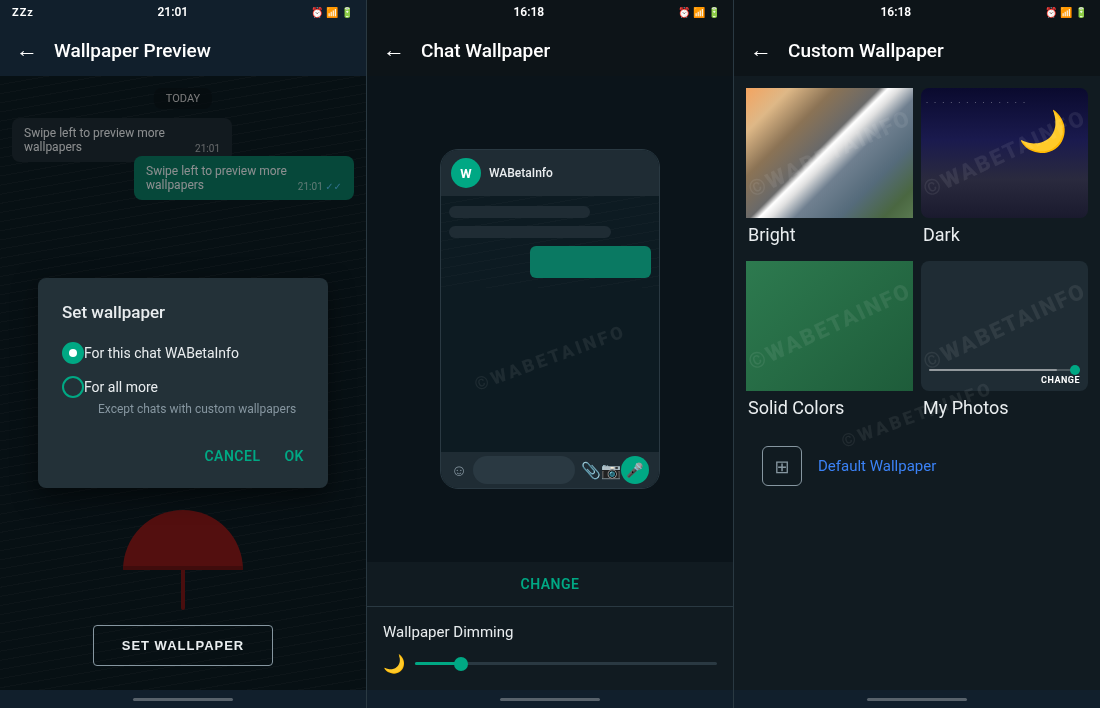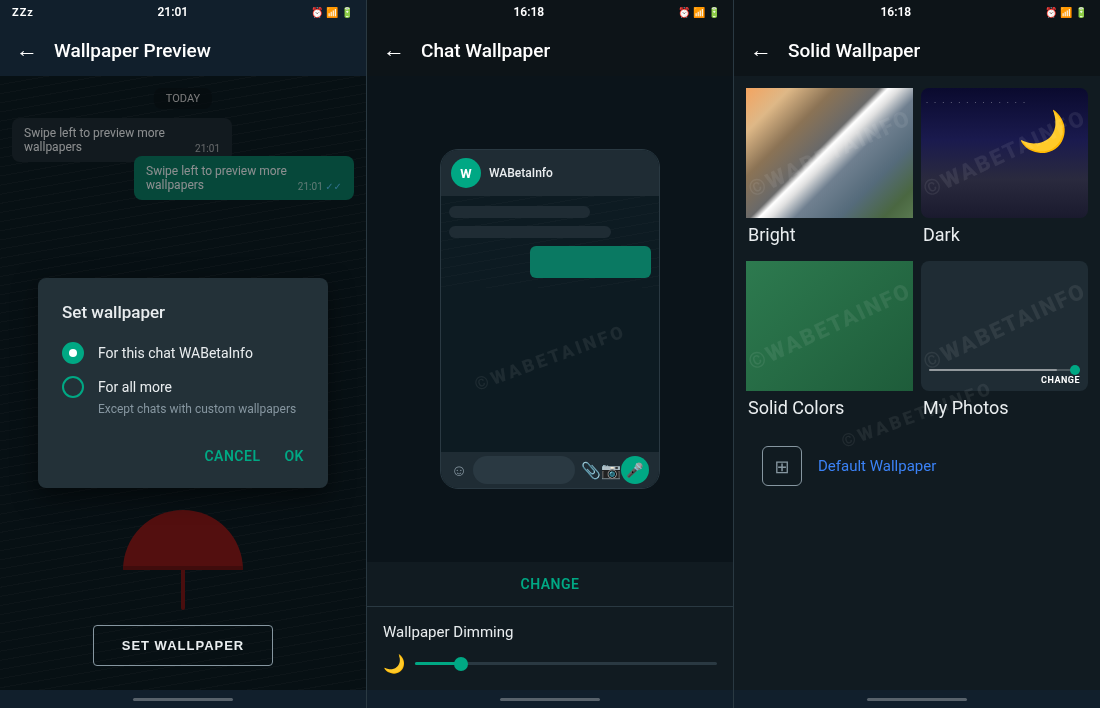--- a/index.html
+++ b/index.html
@@ -191,21 +191,20 @@
     }
     .dialog-title {
       color: #e9edef;
       font-size: 17px;
       font-weight: 500;
       margin-bottom: 20px;
     }
     .radio-option {
       display: flex;
       align-items: center;
-      gap: 14px;
       margin-bottom: 12px;
       cursor: pointer;
     }
     .radio-circle {
       width: 22px;
       height: 22px;
       border-radius: 50%;
       border: 2px solid #00a884;
       display: flex;
       align-items: center;
@@ -709,21 +708,21 @@
 </div>
 
 <div class="panel panel-3">
   <div class="status-bar">
     <span style="font-size:11px;"></span>
     <span class="time">16:18</span>
     <span class="status-icons">⏰ 📶 🔋</span>
   </div>
   <div class="top-bar">
     <span class="back-btn">←</span>
-    <span class="top-bar-title">Solid Wallpaper</span>
+    <span class="top-bar-title">Custom Wallpaper</span>
   </div>
 
   <div class="wallpaper-grid">
     <div class="panel-watermark">©WABETAINFO</div>
 
     <div class="grid-row">
       <div style="flex:1;">
         <div class="wallpaper-cell-img mountain-img" style="height:130px;border-radius:8px;position:relative;">
           <div class="watermark">©WABETAINFO</div>
         </div>

